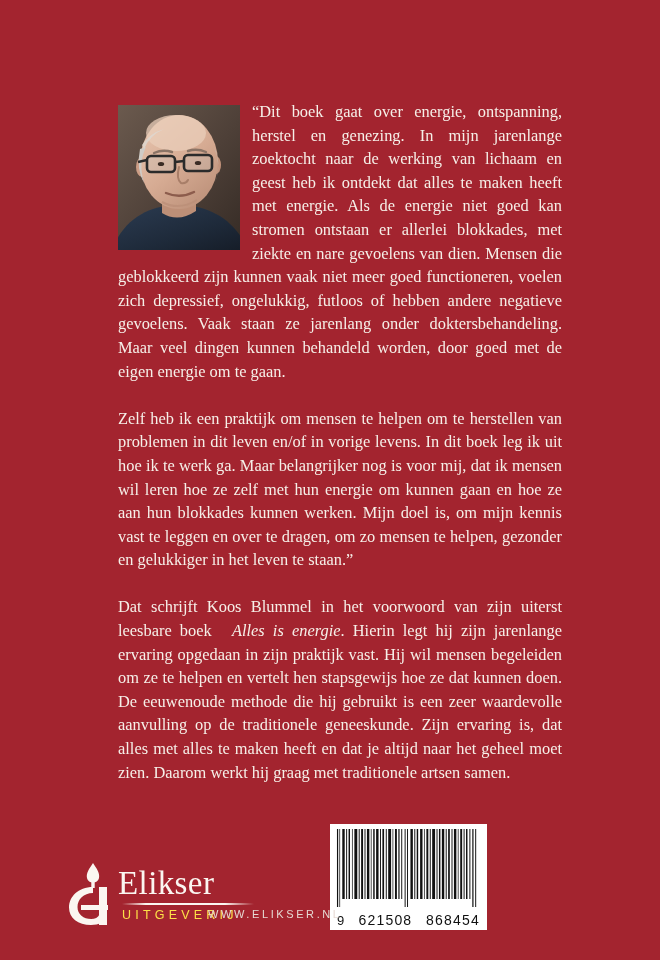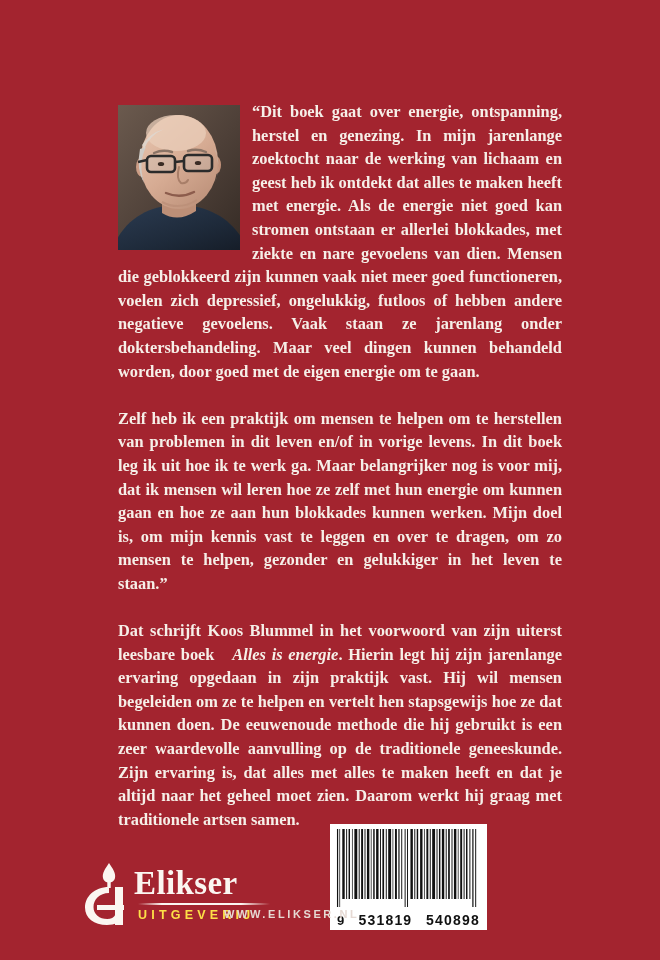--- a/index.html
+++ b/index.html
@@ -14,21 +14,20 @@
     background: #a3242f;
     font-family: "Liberation Serif", serif;
     color: #f2ece4;
     position: relative;
   }
 
   .cover {
     position: absolute;
     inset: 0;
     background: #a3242f;
-    font-weight: bold;
   }
 
   
   .photo {
     position: absolute;
     left: 118px;
     top: 105px;
     width: 122px;
     height: 145px;
     overflow: hidden;
@@ -99,21 +98,21 @@
     padding: 0 1px;
     letter-spacing: 0.5px;
   }
   .barcode-digits span { line-height: 1; }
   .bc-left { font-size: 13px; }
   .bc-mid, .bc-right { font-size: 14px; letter-spacing: 1.2px; }
 
   
   .publisher {
     position: absolute;
-    left: 78px;
+    left: 62px;
     top: 858px;
     width: 300px;
     height: 72px;
   }
   .logo-mark {
     position: absolute;
     left: 0;
     top: 4px;
     width: 62px;
     height: 64px;
@@ -276,22 +275,22 @@
         <rect x="257" y="0" width="4" height="70"></rect>
         <rect x="264" y="0" width="2" height="70"></rect>
         <rect x="269" y="0" width="3" height="70"></rect>
         <rect x="276" y="0" width="2" height="70"></rect>
         <rect x="282" y="0" width="2.5" height="78"></rect>
         <rect x="288" y="0" width="2" height="78"></rect>
       </g>
     </svg>
     <div class="barcode-digits">
       <span class="bc-left">9</span>
-      <span class="bc-mid">531819</span>
-      <span class="bc-right">540898</span>
+      <span class="bc-mid">621508</span>
+      <span class="bc-right">868454</span>
     </div>
   </div>
 
   <div class="publisher">
     <div class="logo-mark">
       <svg viewBox="0 0 62 64">
 
         <path d="M31 1 C 35 7, 38 11, 37 16 C 36.4 19.2, 33.6 20.6, 31 20.6 C 28.4 20.6, 25.6 19.2, 25 16 C 24 11, 27 7, 31 1 Z" fill="#fbf6f1"></path>
 
         <rect x="29.3" y="20" width="3.4" height="6" fill="#fbf6f1"></rect>

